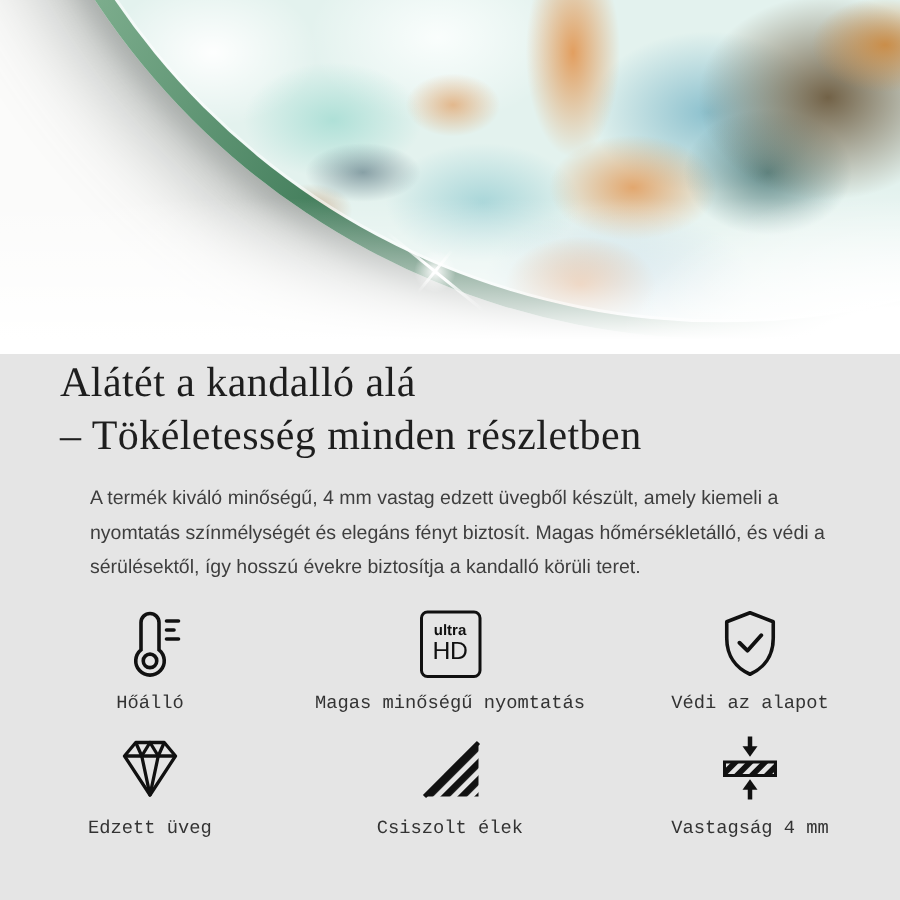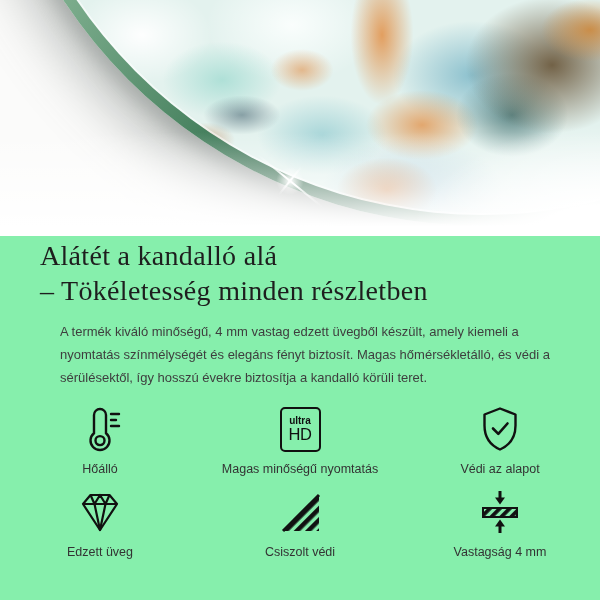--- a/index.html
+++ b/index.html
@@ -1,16 +1,16 @@
 <!DOCTYPE html>
 <html><head>
 <meta charset="utf-8">
 <style>
   html,body{margin:0;padding:0;background:#fff;}
-  .page{position:relative;width:600px;height:600px;overflow:hidden;background:#86efac;
+  .page{position:relative;width:600px;height:600px;overflow:hidden;background:#e5e5e5;
         font-family:"Liberation Sans","DejaVu Sans",sans-serif;}
 
   
   .hero{position:absolute;left:0;top:0;width:600px;height:236px;overflow:hidden;
         background:linear-gradient(105deg,#fbfbfa 50%,#f7f8f7 100%);}
   .disc{position:absolute;left:-19px;top:-776px;width:1002px;height:1002px;border-radius:50%;
         background:linear-gradient(118deg,#e7f4e9 4%,#9cc7a8 24%,#47815f 46%,#2f6248 58%,#85b796 78%,#dcede0 96%);
         box-shadow:-16px 22px 55px rgba(105,112,108,.45),-4px 8px 18px rgba(105,112,108,.3);}
   .disc-face{position:absolute;inset:11px;border-radius:50%;overflow:hidden;background-color:#e3f2ee;
         box-shadow:inset 0 0 0 2px rgba(255,255,255,.55);
@@ -46,21 +46,21 @@
   
   .content{position:absolute;left:0;top:230px;width:600px;}
   h1{margin:8px 0 0 40px;font-family:"Liberation Serif","DejaVu Serif",serif;font-weight:400;
      font-size:28px;line-height:35px;color:#1e1e1e;letter-spacing:.3px;}
   .desc{margin:12px 40px 0 60px;max-width:525px;font-size:13px;line-height:23px;color:#3e3e3e;}
 
   
   .features{margin-top:16px;display:grid;grid-template-columns:200px 200px 200px;row-gap:12px;}
   .feature{display:flex;flex-direction:column;align-items:center;text-align:center;}
   .ficon{height:48px;display:flex;align-items:center;justify-content:center;}
-  .flabel{margin-top:9px;font-size:12.5px;color:#333;}
+  .flabel{margin-top:9px;font-size:12.5px;color:#333;font-family:Liberation Mono, monospace;}
   svg.ic{display:block;}
   .hd-box{width:37px;height:41px;border:2.6px solid #101010;border-radius:5px;
           display:flex;flex-direction:column;align-items:center;justify-content:center;color:#101010;}
   .hd-top{font-size:10px;font-weight:bold;line-height:10px;letter-spacing:0;}
   .hd-bottom{font-size:16.5px;font-weight:normal;line-height:16px;letter-spacing:-.3px;}
 </style>
 </head>
 <body>
 
 <div class="page">
@@ -134,21 +134,21 @@
           <svg class="ic" width="44" height="44" viewBox="0 0 44 44">
             <defs>
               <pattern id="hatch-edge" patternUnits="userSpaceOnUse" width="8" height="8" patternTransform="rotate(45)">
                 <rect x="0" y="0" width="4.6" height="8" fill="#111"></rect>
               </pattern>
             </defs>
             <polygon points="5,41 41,5 41,41" fill="url(#hatch-edge)"></polygon>
             <line x1="5" y1="41" x2="41" y2="5" stroke="#111" stroke-width="3"></line>
           </svg>
         </div>
-        <div class="flabel">Csiszolt védi</div>
+        <div class="flabel">Csiszolt élek</div>
       </div>
 
       <div class="feature">
         <div class="ficon">
           <svg class="ic" width="44" height="48" viewBox="0 0 44 48">
             <defs>
               <pattern id="hatch-bar" patternUnits="userSpaceOnUse" width="7" height="7" patternTransform="rotate(45)">
                 <rect x="0" y="0" width="3.8" height="7" fill="#111"></rect>
               </pattern>
             </defs>

